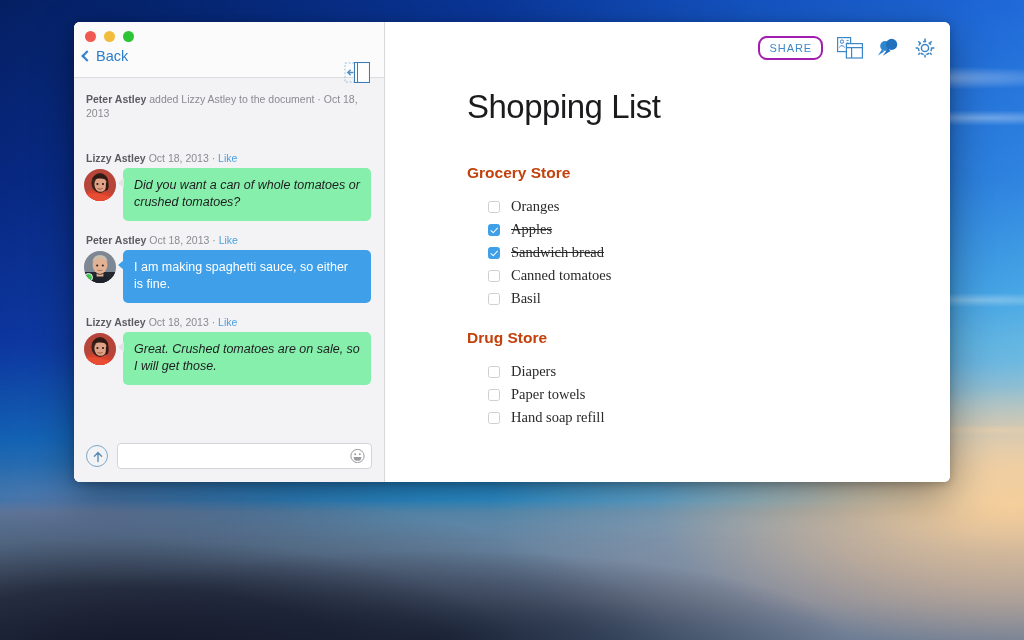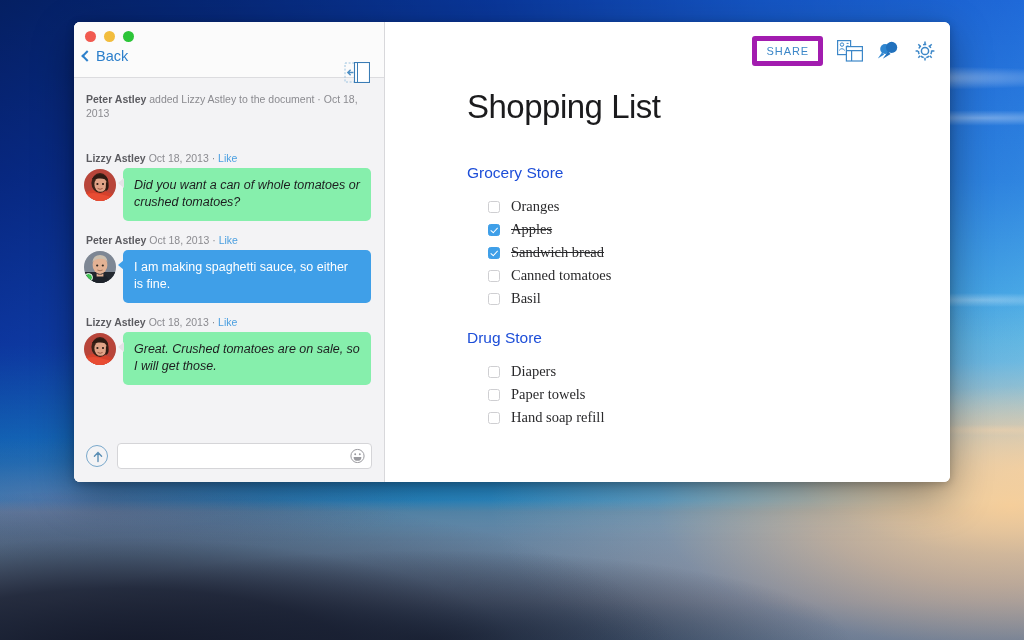--- a/index.html
+++ b/index.html
@@ -233,22 +233,22 @@
   }
 
   #doc-toolbar {
     position: absolute;
     right: 14px; top: 14px;
     display: flex;
     align-items: center;
     gap: 14px;
   }
   #share-button {
-    border: 5px solid #a21caf;
-    border-radius: 3px;
+    border: 2px solid #a21caf;
+    border-radius: 9px;
     color: #3c87c8;
     font-size: 11px;
     letter-spacing: 0.9px;
     padding: 4px 9px 4px 10px;
     background: #ffffff;
     cursor: pointer;
     font-family: "Liberation Sans", sans-serif;
   }
   .tb-icon { cursor: pointer; display: block; }
 
@@ -257,22 +257,22 @@
   }
   #doc-title {
     font-size: 33px;
     font-weight: normal;
     color: #1b1b1d;
     letter-spacing: -0.5px;
     margin-bottom: 38px;
   }
   .section-heading {
     font-size: 15.5px;
-    font-weight: normal;
-    color: #1d4ed8;
+    font-weight: bold;
+    color: #c2410c;
     margin-bottom: 13px;
   }
   .section + .section { margin-top: 19px; }
 
   .checklist { list-style: none; padding-left: 21px; }
   .check-item {
     display: flex;
     align-items: center;
     gap: 11px;
     height: 23px;

